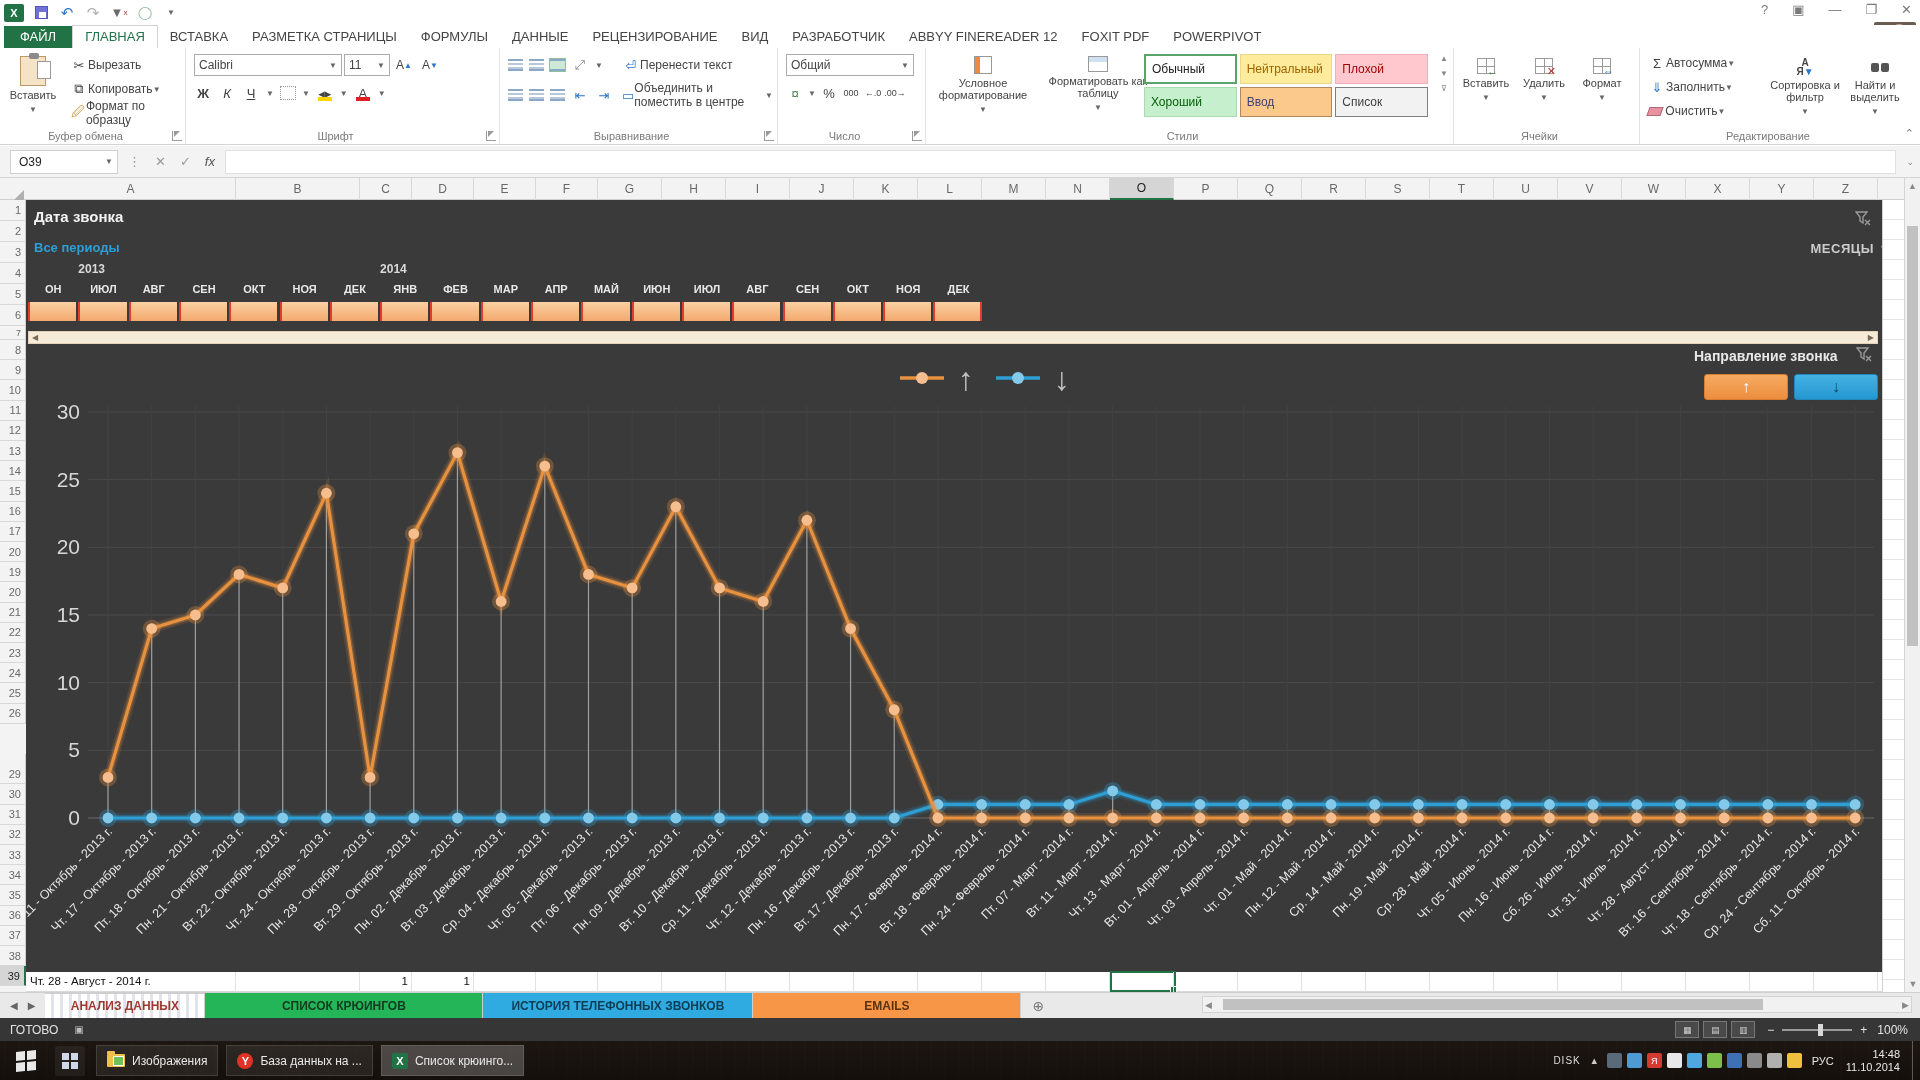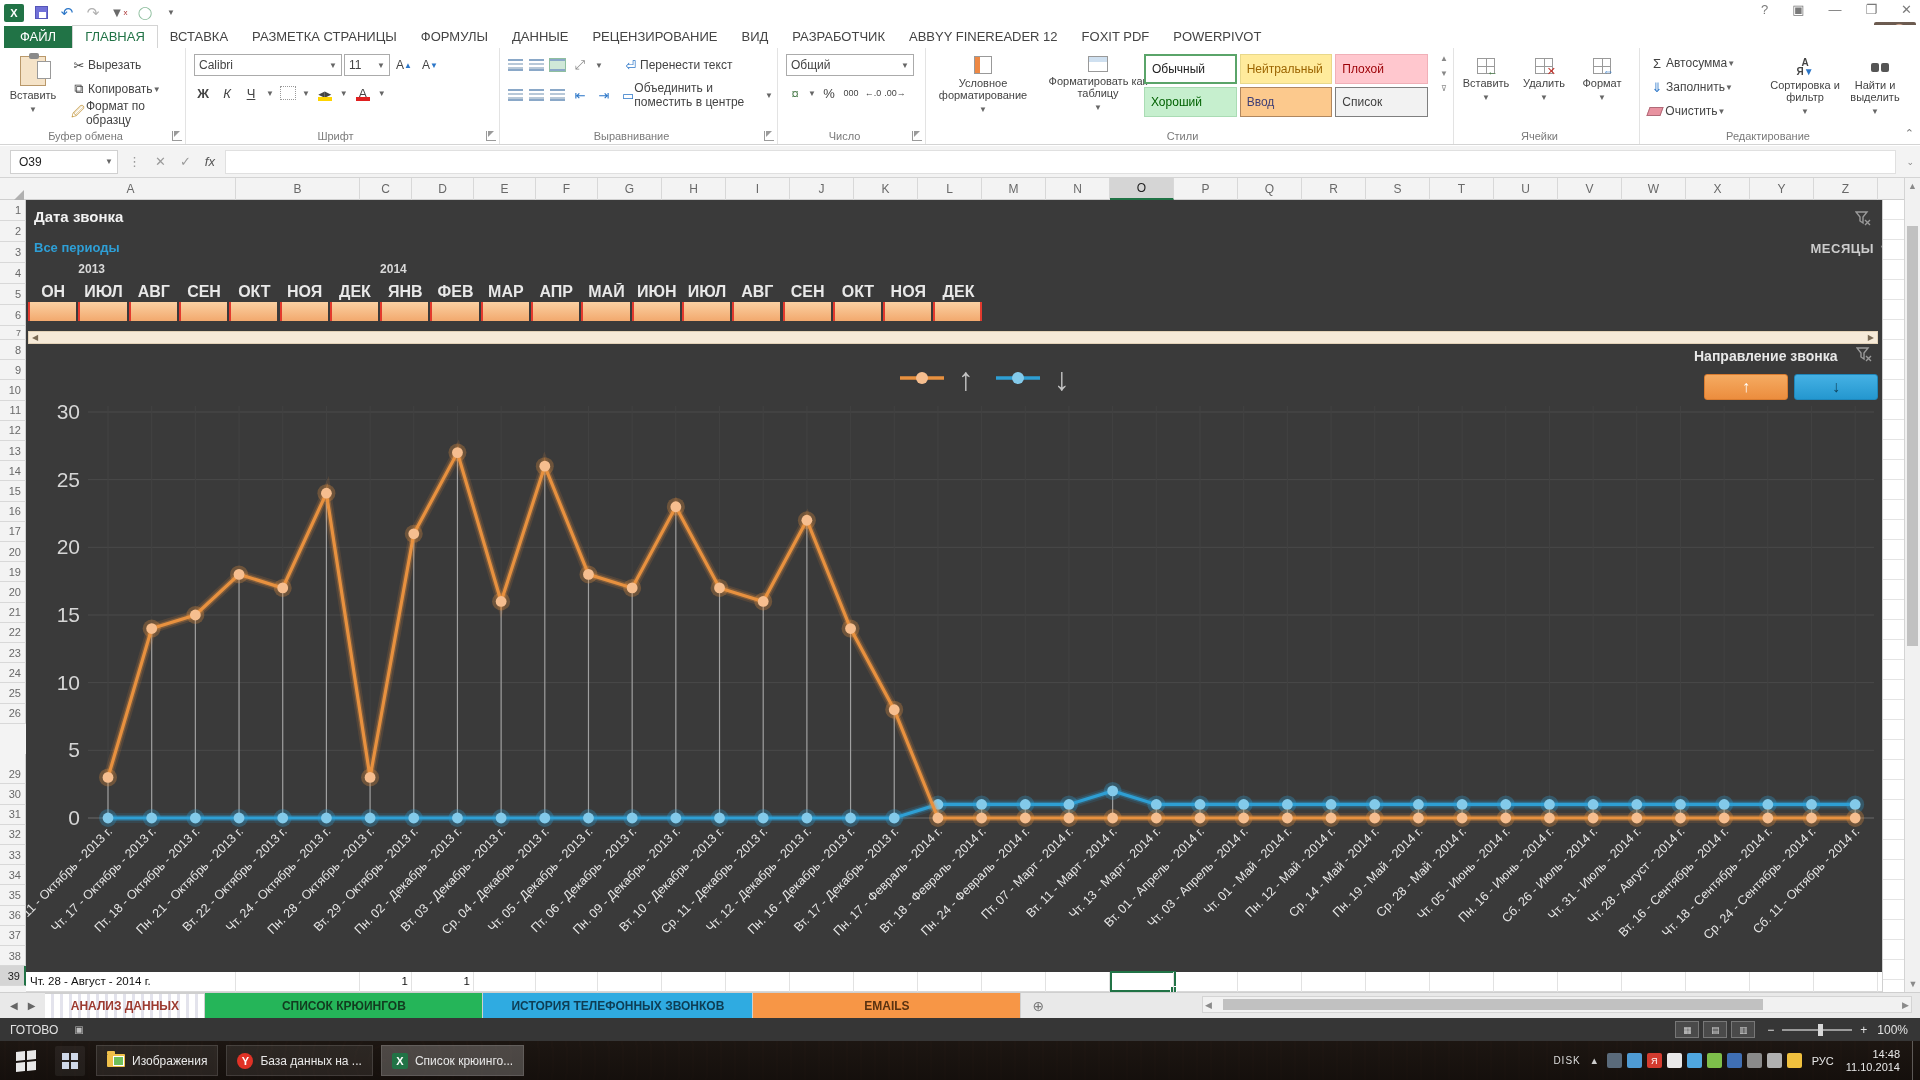--- a/index.html
+++ b/index.html
@@ -61,21 +61,21 @@
   .colcell.sel{background:#d5d5d5;border-bottom:2px solid #217346;color:#222;}
   #selall{position:absolute;left:14px;top:12px;border:5px solid transparent;border-right-color:#b0b0b0;border-bottom-color:#b0b0b0;}
   
   .rowcell{position:absolute;left:0;width:26px;background:#f3f3f3;border-bottom:1px solid #d8d8d8;border-right:1px solid #cfcfcf;display:flex;align-items:center;justify-content:flex-end;padding-right:4px;font-size:11px;color:#696969;}
   .rowcell.sel{background:#d5d5d5;border-right:2px solid #217346;color:#222;}
   
   #darkpanel{left:26px;top:200px;width:1856px;height:772px;background:#3a3a3a;}
   #tl-title{left:34px;top:208px;color:#f2f2f2;font-size:15px;font-weight:bold;}
   #tl-period{left:34px;top:240px;color:#2e9fd6;font-size:13px;font-weight:bold;}
   .tl-year{position:absolute;top:262px;color:#d9d9d9;font-size:12px;font-weight:bold;}
-  .tl-month{position:absolute;top:283px;height:17px;color:#e8e8e8;font-size:16px;font-weight:bold;text-align:center;overflow:hidden;}
+  .tl-month{position:absolute;top:283px;height:17px;color:#e8e8e8;font-size:11px;font-weight:bold;text-align:center;overflow:hidden;}
   .tl-barcell{position:absolute;top:302px;height:19px;background:linear-gradient(#fbd0a2,#f2a96e);border-left:2px solid #e23a2e;}
   #tl-funnel1{left:1855px;top:210px;}
   #tl-months-label{right:46px;top:241px;color:#cccccc;font-size:13px;font-weight:bold;letter-spacing:.5px;}
   #tl-months-arrow{right:32px;top:243px;color:#999;font-size:9px;}
   #tl-scroll{left:28px;top:331px;width:1850px;height:13px;background:#f6ead8;border:1px solid #e3d2b8;display:flex;align-items:center;justify-content:space-between;padding:0 3px;color:#7a6a55;font-size:8px;}
   .funnel{width:16px;height:16px;position:relative;}
   
   #dir-title{left:1694px;top:348px;width:160px;text-align:left;color:#e8e8e8;font-size:14px;font-weight:bold;}
   #dir-funnel{left:1856px;top:346px;}
   .dirbtn{position:absolute;top:374px;height:26px;width:84px;border-radius:3px;display:flex;align-items:center;justify-content:center;font-size:16px;}

